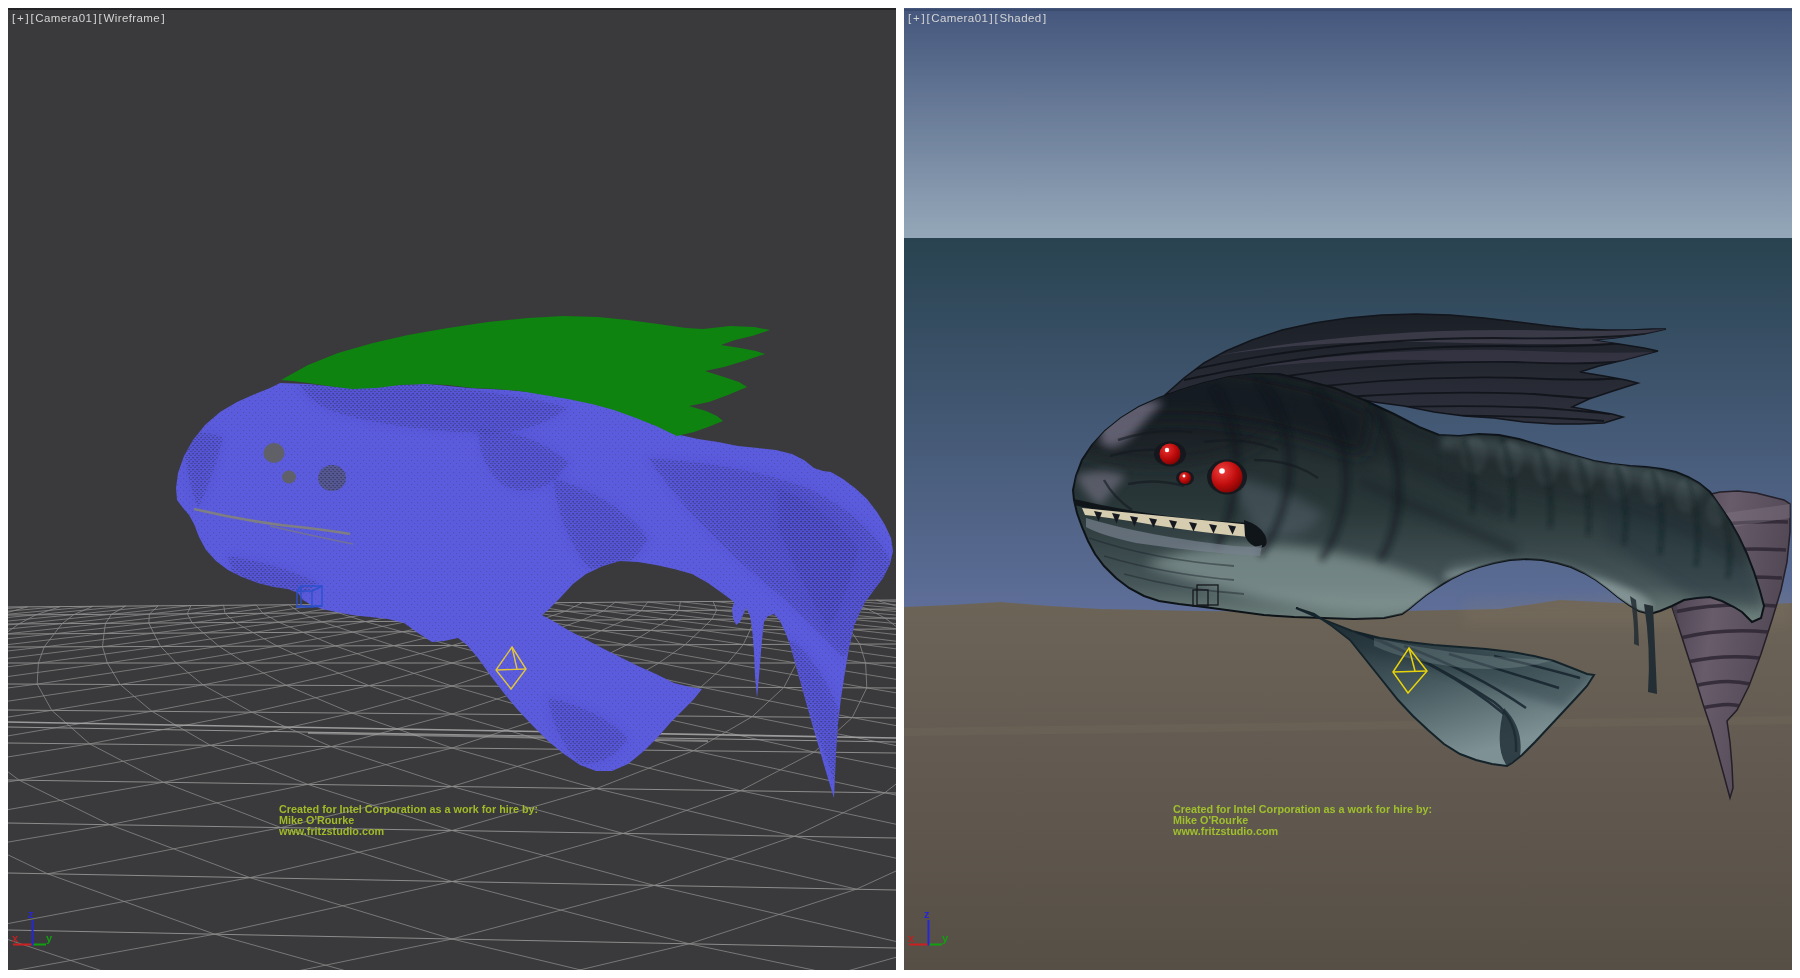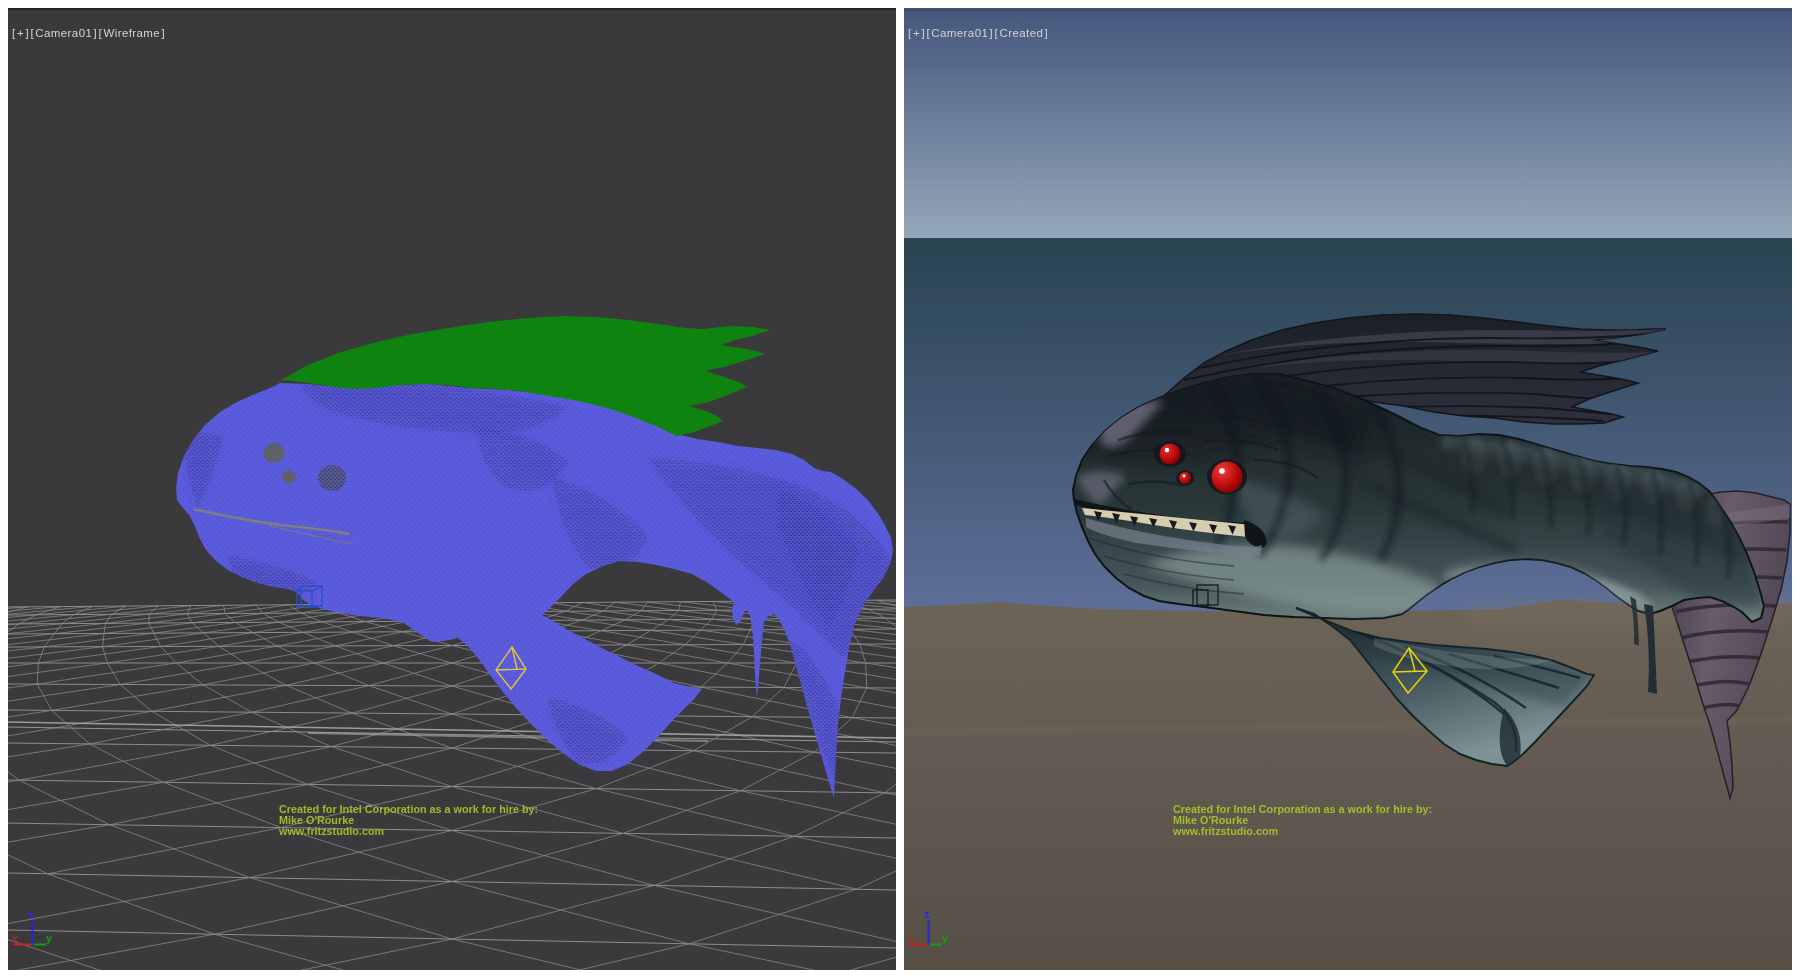--- a/index.html
+++ b/index.html
@@ -1,18 +1,18 @@
 <!DOCTYPE html>
 <html><head><meta charset="utf-8"><style>
 html,body{margin:0;padding:0;background:#ffffff;width:1800px;height:978px;overflow:hidden}
 #wrap{position:relative;width:1800px;height:978px;font-family:"Liberation Sans",sans-serif}
 .vp{position:absolute;top:8px;width:888px;height:962px;overflow:hidden}
 #vpL{left:8px;background:#3a3a3c}
 #vpR{left:904px;background:#44567c}
-.lbl{position:absolute;left:4px;top:19px;font-size:11.5px;color:#d4d4d4;letter-spacing:0.4px}
+.lbl{position:absolute;left:4px;top:4px;font-size:11.5px;color:#d4d4d4;letter-spacing:0.4px}
 </style></head>
 <body>
 <div id="wrap">
 <div class="vp" id="vpL"><svg width="888" height="962" viewBox="0 0 888 962">
 <defs>
  <pattern id="dots1" width="6" height="6" patternUnits="userSpaceOnUse">
    <rect x="1" y="2" width="1.2" height="1.2" fill="#33335c"></rect>
    <rect x="4" y="5" width="1" height="1" fill="#33335c"></rect>
  </pattern>
  <pattern id="dots2" width="4" height="4" patternUnits="userSpaceOnUse">
@@ -410,13 +410,13 @@
  <line x1="5" y1="936.5" x2="24.5" y2="936.5" stroke="#cc2020"></line>
  <line x1="24.5" y1="936.5" x2="38" y2="936.5" stroke="#10a010"></line>
  <line x1="24.5" y1="912" x2="24.5" y2="937.5" stroke="#2626d8"></line>
 </g>
 <g font-size="11px" font-weight="bold" font-family="Liberation Sans,sans-serif">
  <text x="4" y="934" fill="#bb2222">x</text>
  <text x="20" y="910" fill="#2626d8">z</text>
  <text x="38" y="934" fill="#10a010">y</text>
 </g>
 
-</svg><div class="lbl">[ + ] [ Camera01 ] [ Created ]</div></div>
+</svg><div class="lbl">[ + ] [ Camera01 ] [ Shaded ]</div></div>
 </div>
 </body></html>

